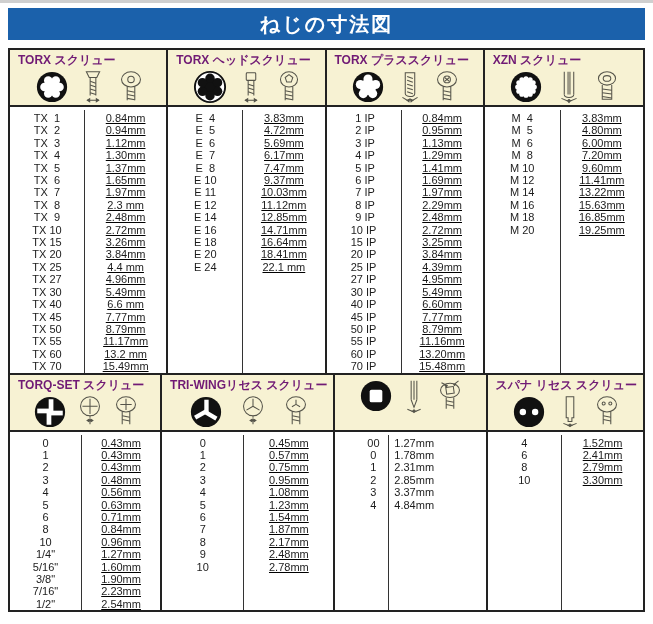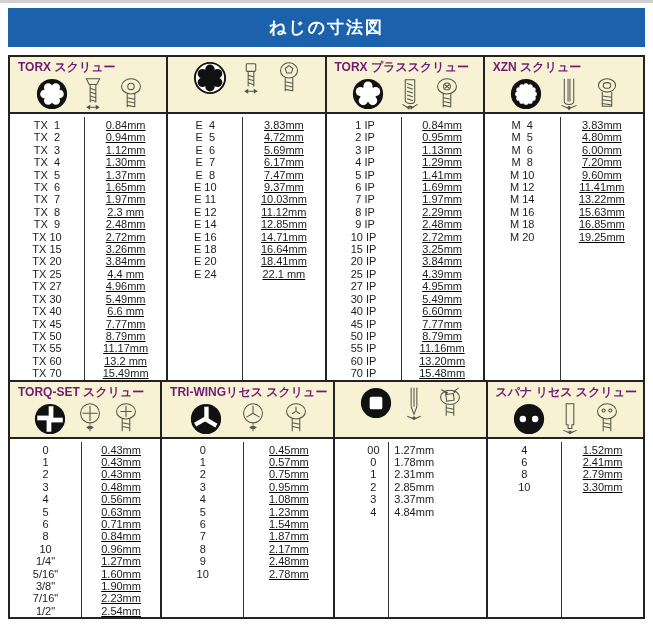--- a/index.html
+++ b/index.html
@@ -1,21 +1,21 @@
 <!DOCTYPE html>
 <html><head>
 <meta charset="utf-8">
 <style>
   * { margin:0; padding:0; box-sizing:border-box; }
   html,body { background:#fff; width:653px; font-family:"Liberation Sans","DejaVu Sans",sans-serif; }
   .page { width:653px; height:624px; background:#fff; position:relative; border-top:3px solid #cfcfcf; }
   .banner {
-    margin:5px 8px 8px 8px; height:39px; background:#1b61ab;
+    margin:5px 8px 8px 8px; height:32px; background:#1b61ab;
     display:flex; align-items:center; justify-content:center;
-    color:#fff; font-size:17px; font-weight:bold; letter-spacing:2px;
+    color:#fff; font-size:20px; font-weight:bold; letter-spacing:2px;
   }
   .sheet { margin:0 8px; border:2px solid #222; }
   .grid-row { display:grid; grid-template-columns:1fr 1fr 1fr 1fr; }
   .grid-row.top { border-bottom:2px solid #222; }
   .panel { border-right:2px solid #222; background:#fff; display:flex; flex-direction:column; }
   .panel:last-child { border-right:none; }
   .panel-header {
     background:#f7f2d3; border-bottom:2px solid #222; height:57px; padding:2px 6px 2px 8px;
   }
   .panel-title { font-size:12px; font-weight:bold; color:#701a75; white-space:nowrap; line-height:16px; }
@@ -134,20 +134,21 @@
               <div class="cell">8.79mm</div>
               <div class="cell">11.17mm</div>
               <div class="cell">13.2 mm</div>
               <div class="cell">15.49mm</div>
             </div>
           </div>
       </section>
 
       <section class="panel">
         <header class="panel-header">
+          <div class="panel-title">TORX ヘッドスクリュー</div>
           <div class="panel-icons">
             <span>
               <svg width="34" height="34" viewBox="0 0 36 36">
                   <circle cx="18" cy="18" r="16" fill="#fff" stroke="#111" stroke-width="2"></circle>
                   <g fill="#111">
                     <circle cx="18" cy="18" r="9.2"></circle>
                     <circle cx="18" cy="8.8" r="5"></circle>
                     <circle cx="26" cy="13.4" r="5"></circle>
                     <circle cx="26" cy="22.6" r="5"></circle>
                     <circle cx="18" cy="27.2" r="5"></circle>

